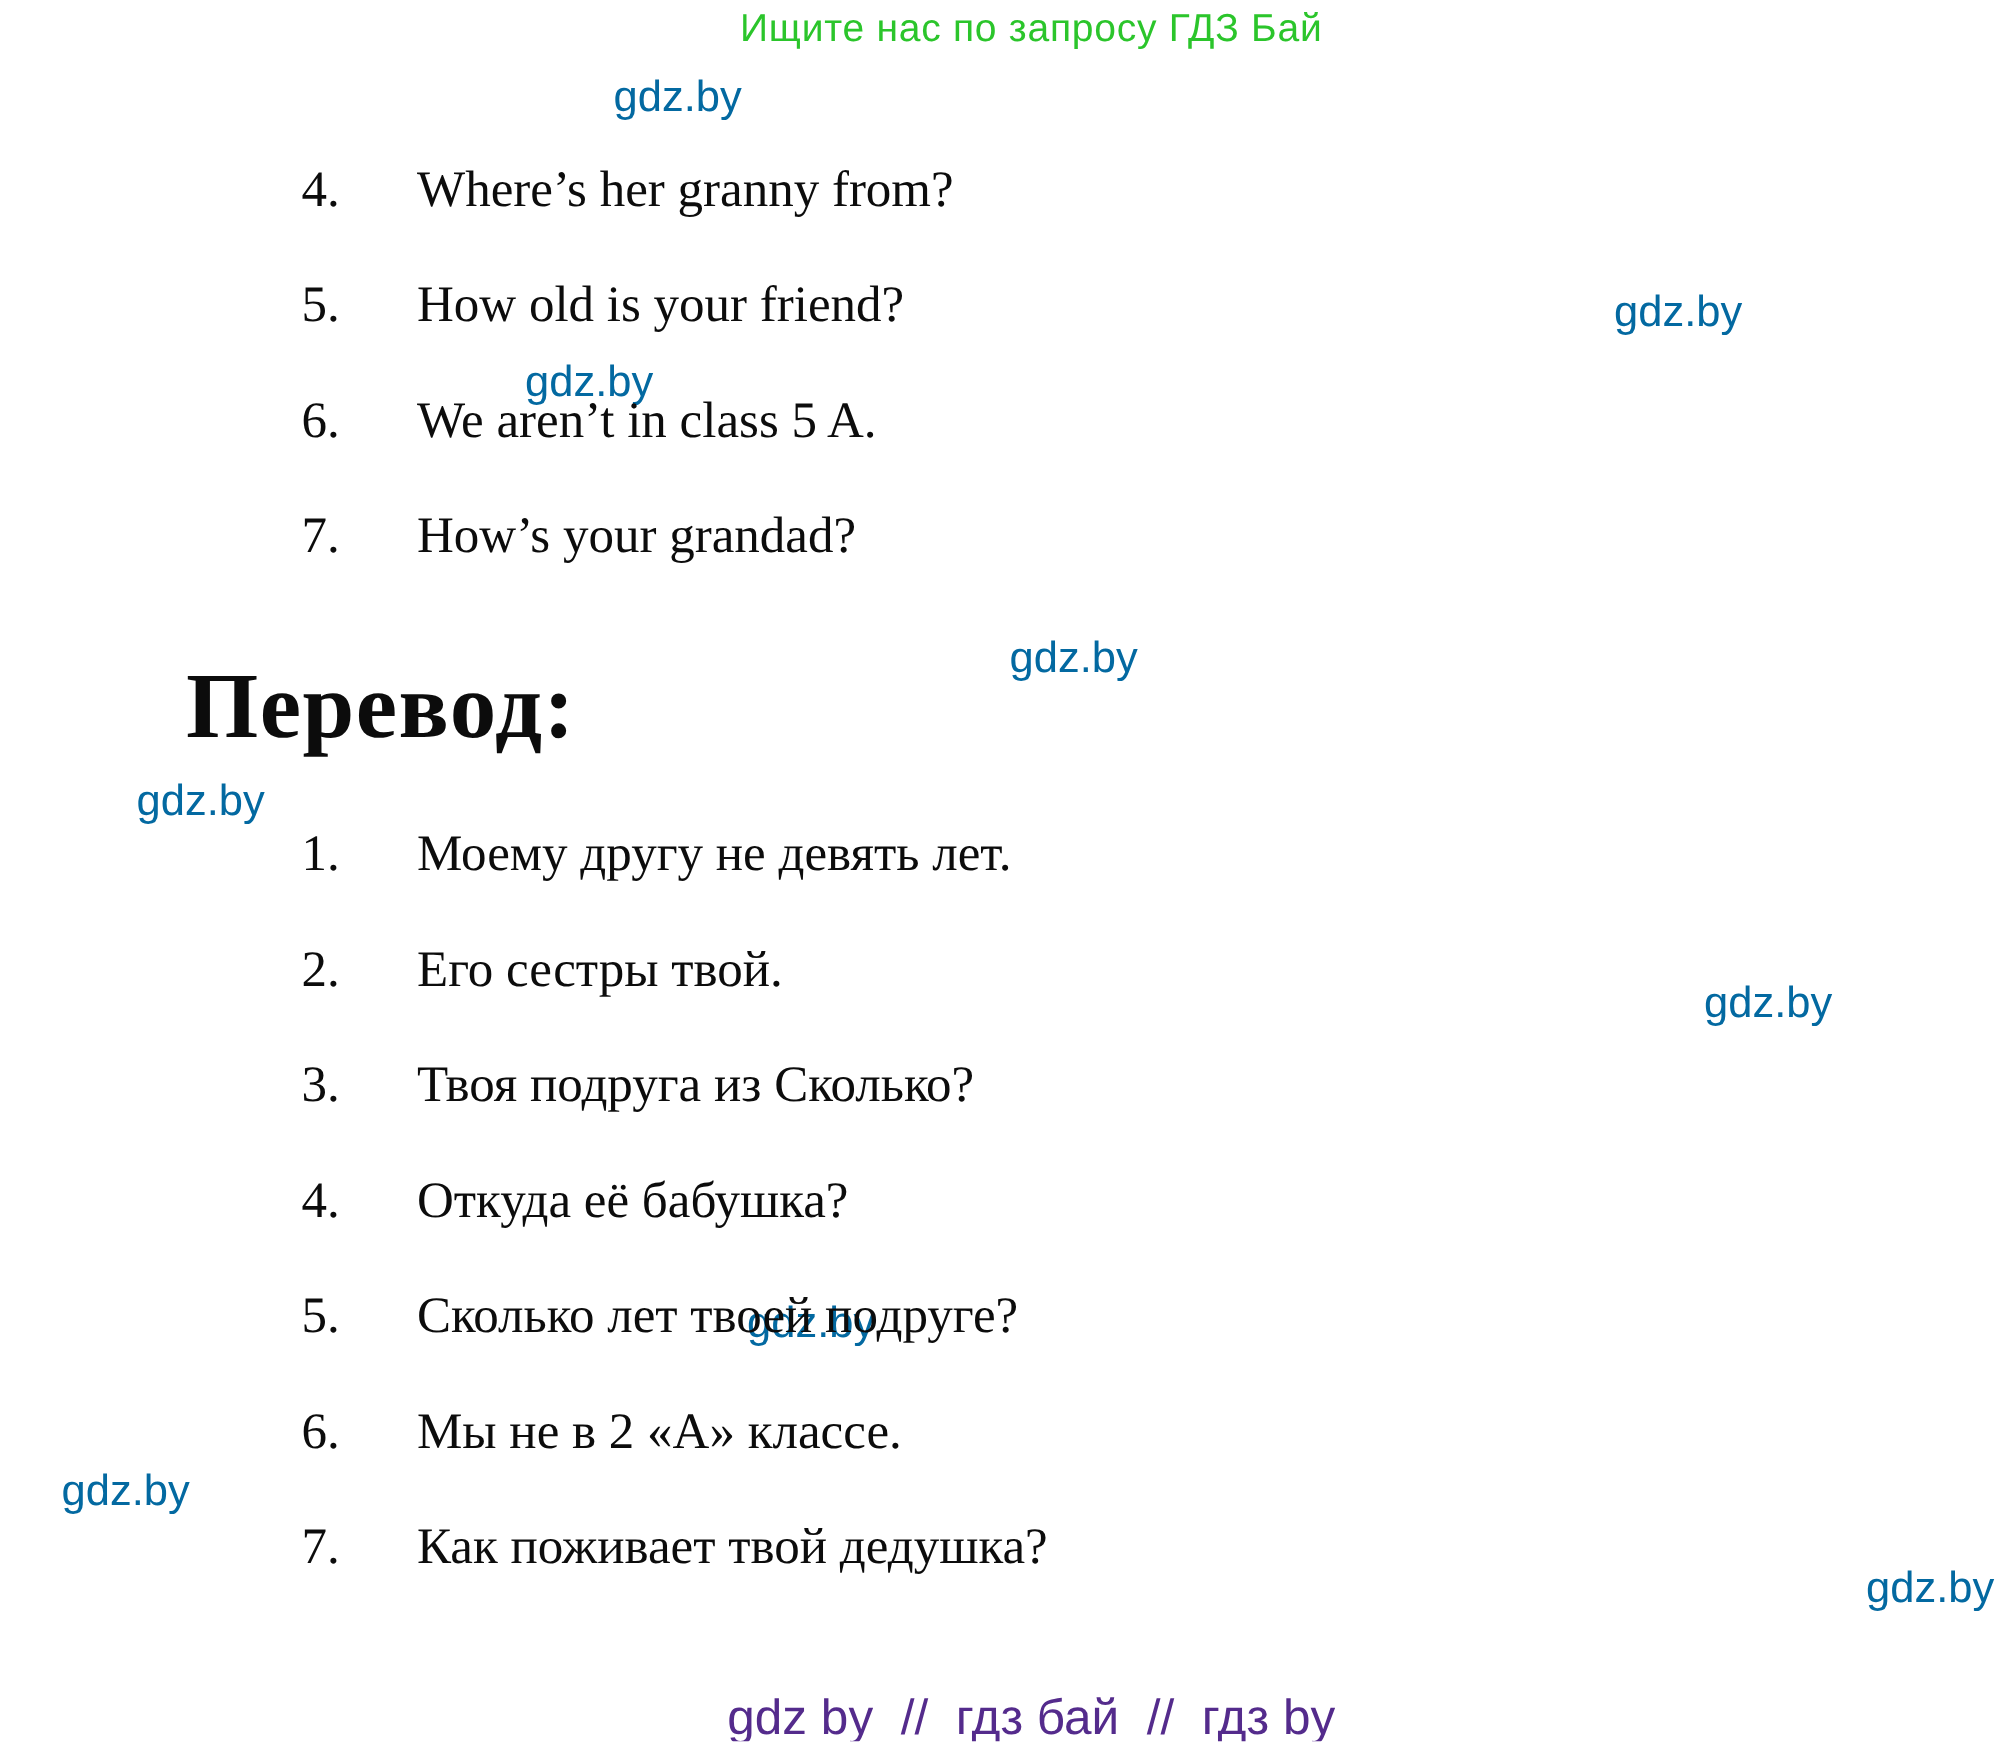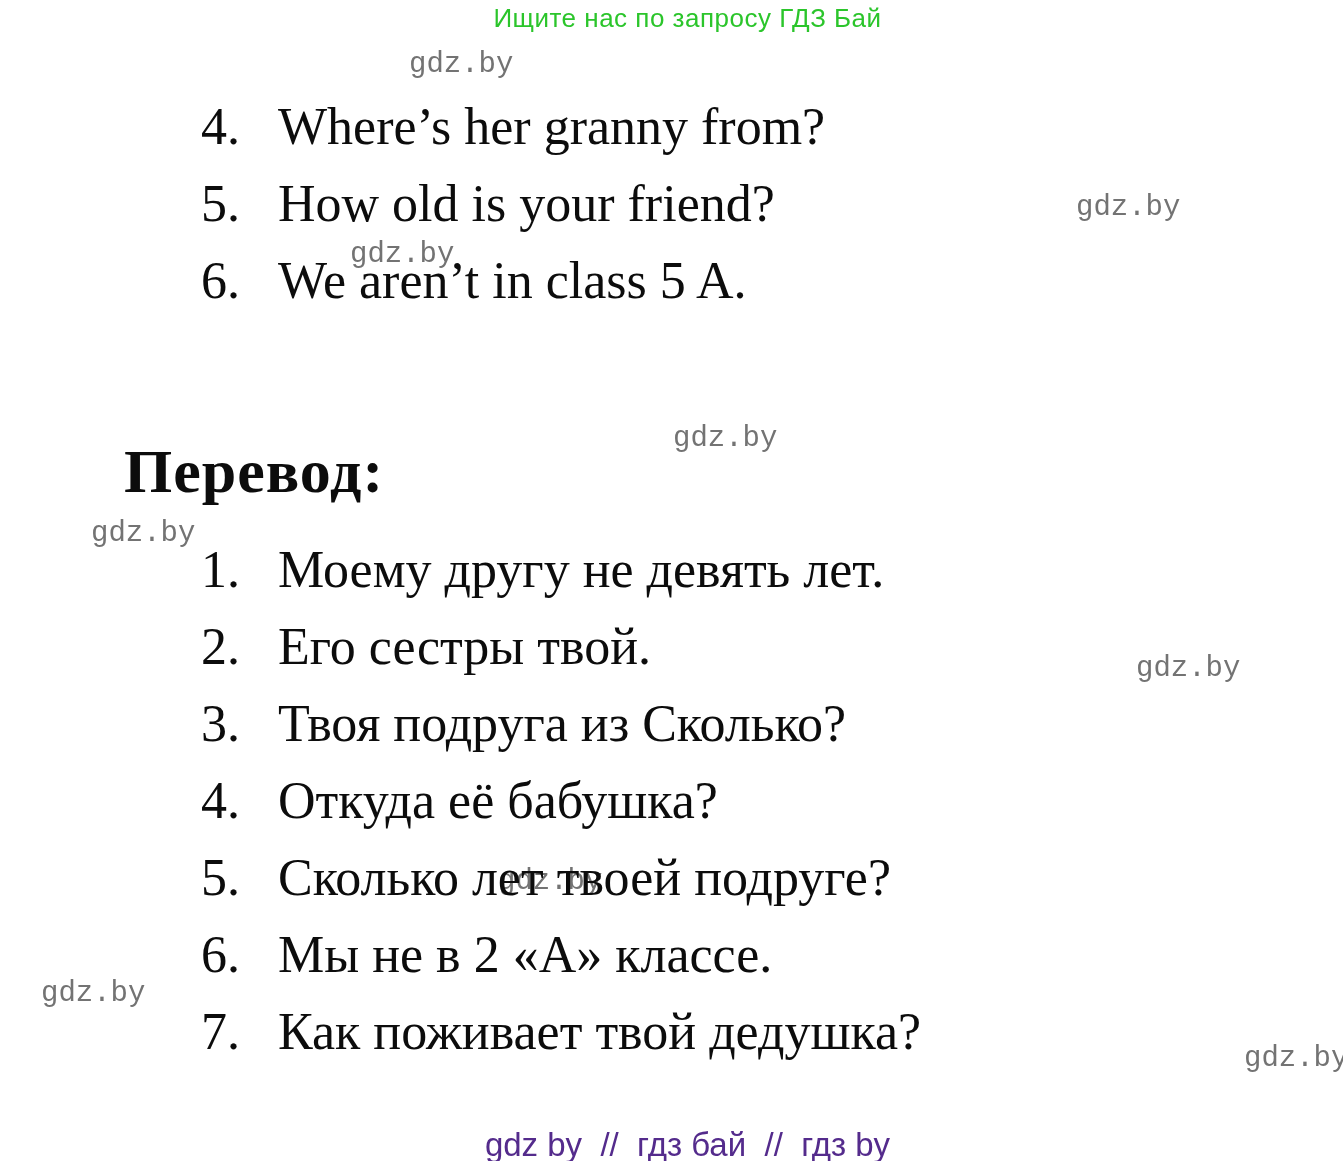--- a/index.html
+++ b/index.html
@@ -28,24 +28,24 @@
     font-family: "Liberation Sans", sans-serif;
     font-size: 26px;
     font-weight: 500;
     color: #2bc52b;
     letter-spacing: 0.5px;
   }
 
   
   .wm {
     position: absolute;
-    font-family: Liberation Mono, monospace;
+    font-family: Liberation Sans, sans-serif;
     font-size: 29px;
     line-height: 1.05;
-    color: #737373;
+    color: #0369a1;
     white-space: nowrap;
   }
   .wm1 { left: 393px;  top: 50px;  }
   .wm2 { left: 1060px; top: 193px; }
   .wm3 { left: 334px;  top: 240px; }
   .wm4 { left: 657px;  top: 424px; }
   .wm5 { left: 75px;   top: 519px; }
   .wm6 { left: 1120px; top: 654px; }
   .wm7 { left: 482px;  top: 867px; }
   .wm8 { left: 25px;   top: 979px; }
@@ -53,21 +53,21 @@
 
   
   .q-list {
     position: absolute;
     left: 185px;
   }
   .eng-list { top: 88px; }
   .rus-list { top: 531px; }
   .q-item {
     line-height: 77px;
-    font-size: 52px;
+    font-size: 34px;
     white-space: nowrap;
   }
   .q-item .num {
     display: inline-block;
     width: 77px;
   }
 
   
   .trans-heading {
     position: absolute;
@@ -112,20 +112,23 @@
   <div class="q-list eng-list">
     <div class="q-item">
       <span class="num">4.</span><span class="txt">Where’s her granny from?</span>
     </div>
     <div class="q-item">
       <span class="num">5.</span><span class="txt">How old is your friend?</span>
     </div>
     <div class="q-item">
       <span class="num">6.</span><span class="txt">We aren’t in class 5 A.</span>
     </div>
+    <div class="q-item">
+      <span class="num">7.</span><span class="txt">How’s your grandad?</span>
+    </div>
   </div>
 
   <div class="trans-heading">Перевод:</div>
 
   <div class="q-list rus-list">
     <div class="q-item">
       <span class="num">1.</span><span class="txt">Моему другу не девять лет.</span>
     </div>
     <div class="q-item">
       <span class="num">2.</span><span class="txt">Его сестры твой.</span>

